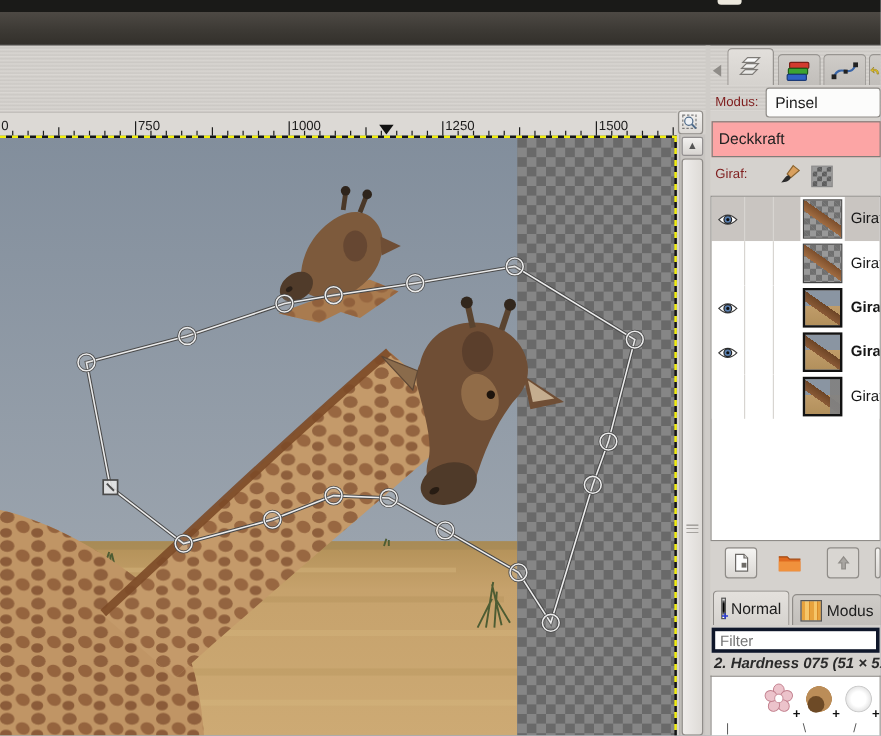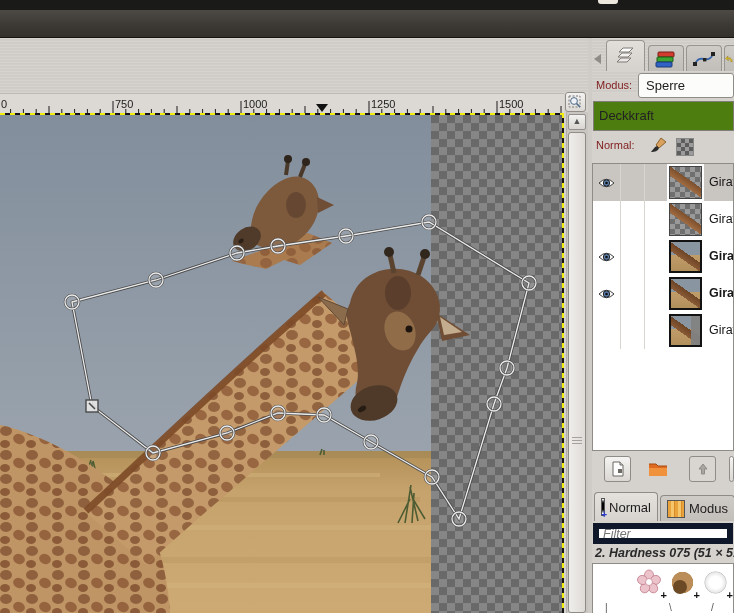--- a/index.html
+++ b/index.html
@@ -43,21 +43,21 @@
   
   #panel{left:592px;top:38px;width:142px;height:575px;}
   .dock-tab{position:absolute;box-sizing:border-box;border:1px solid #989591;border-bottom:none;
     border-radius:4px 4px 0 0;background:linear-gradient(#cfccc8,#c1beba);display:flex;align-items:center;justify-content:center;}
   .dock-tab.active{background:linear-gradient(#e2dfdb,#d5d2ce);}
   #tab-arrow-left{position:absolute;left:2px;top:16px;width:0;height:0;
     border-top:5px solid transparent;border-bottom:5px solid transparent;border-right:7px solid #8f8c88;}
   .prow-label{position:absolute;font-size:11px;color:#7f1d1d;}
   #mode-combo{position:absolute;left:46px;top:35px;width:96px;height:25px;background:#fcfcfb;
     border:1px solid #8f8c88;border-radius:3px;box-sizing:border-box;line-height:23px;padding-left:7px;font-size:13px;}
-  #opacity-slider{position:absolute;left:1px;top:63px;width:141px;height:30px;background:#4d7c0f;
+  #opacity-slider{position:absolute;left:1px;top:63px;width:141px;height:30px;background:#fca5a5;
     border:1px solid #807d79;box-sizing:border-box;line-height:28px;padding-left:5px;font-size:13px;color:#222;}
   #lock-brush-icon{position:absolute;left:57px;top:97px;width:20px;height:20px;}
   #lock-alpha-icon{position:absolute;left:84px;top:100px;width:16px;height:16px;
     background-image:linear-gradient(45deg,#5d5d5d 25%,transparent 25%,transparent 75%,#5d5d5d 75%),
       linear-gradient(45deg,#5d5d5d 25%,#9b9b9b 25%,#9b9b9b 75%,#5d5d5d 75%);
     background-size:8px 8px;background-position:0 0,4px 4px;border:1px solid #888;}
   
   #layer-list{position:absolute;left:0;top:125px;width:142px;height:288px;background:#ffffff;
     border:1px solid #8f8c88;box-sizing:border-box;overflow:hidden;}
   .layer-row{position:relative;width:100%;height:37px;background:#fff;}
@@ -90,22 +90,22 @@
     border:1px solid #8f8c88;border-radius:3px;box-sizing:border-box;display:flex;align-items:center;justify-content:center;}
   .dlg-btn.disabled{background:#d9d6d2;color:#9a9794;}
   
   .bd-tab{position:absolute;top:454px;height:29px;box-sizing:border-box;border:1px solid #8f8c88;border-bottom:none;
     border-radius:4px 4px 0 0;display:flex;align-items:center;gap:4px;padding:0 6px;font-size:13px;}
   #tab-pinsel{left:2px;width:64px;background:linear-gradient(#e4e1dd,#d6d3cf);}
   #tab-muster{left:68px;width:75px;background:linear-gradient(#cfccc8,#c2bfbb);top:457px;height:26px;}
   .bd-icon{width:18px;height:18px;border:1px solid #555;box-sizing:border-box;}
   #pinsel-icon{background:radial-gradient(circle at 45% 45%,#000 0 35%,#555 55%,#fff 80%);position:relative;}
   #muster-icon{background:repeating-linear-gradient(90deg,#e8a33d 0 3px,#f6c66a 3px 6px,#d98c28 6px 7px);}
-  #filter-input{position:absolute;left:1px;top:485px;width:140px;height:21px;border:6px solid #0f172a;
-    box-sizing:border-box;background:#fff;font-style:italic;font-size:12.5px;color:#6f6c68;padding:0 4px;
+  #filter-input{position:absolute;left:1px;top:485px;width:140px;height:21px;border:3px solid #0f172a;
+    box-sizing:border-box;background:#fff;font-size:12.5px;color:#6f6c68;padding:0 4px;
     font-family:"Liberation Sans","DejaVu Sans",sans-serif;}
   #brush-name{position:absolute;left:3px;top:508px;font-style:italic;font-weight:bold;font-size:12.5px;color:#2a2a2a;white-space:nowrap;}
   #brush-area{position:absolute;left:0;top:525px;width:142px;height:50px;background:#fff;border:1px solid #8f8c88;
     border-bottom:none;box-sizing:border-box;}
   .brush-cell{position:absolute;width:31px;height:31px;top:3px;}
   .brush-plus{position:absolute;right:-2px;bottom:-3px;font-size:11px;color:#111;font-weight:bold;}
   #brush-clip{background:radial-gradient(circle at 50% 50%,#bb8d58 0 48%,transparent 50%);}
   #brush-clip::after{content:"";position:absolute;left:6px;top:13px;width:14px;height:14px;border-radius:50%;
     background:#6d4a26;}
   #brush-soft{background:radial-gradient(circle at 50% 50%,#ffffff 0 28%,#e9e9e9 45%,#c9c9c9 49%,transparent 52%);}
@@ -341,25 +341,25 @@
       <rect x="12" y="9" width="3.4" height="3.4" fill="#222"></rect>
     </svg>
   </div>
   <div class="dock-tab" style="left:132px;top:7px;width:10px;height:26px;border-right:none;border-radius:4px 0 0 0;overflow:hidden;">
     <svg width="20" height="20" viewBox="0 0 20 20">
       <path d="M16,16 C16,8 10,6 5,8 L7,3 L1,9 L8,14 L6,10 C11,9 13,11 13,16 Z" fill="#e8c727" stroke="#8a7413"></path>
     </svg>
   </div>
 
   <span class="prow-label" style="left:4px;top:41px;">Modus:</span>
-  <div id="mode-combo">Sperre</div>
+  <div id="mode-combo">Pinsel</div>
 
   <div id="opacity-slider">Deckkraft</div>
 
-  <span class="prow-label" style="left:4px;top:101px;">Normal:</span>
+  <span class="prow-label" style="left:4px;top:101px;">Giraf:</span>
   <svg id="lock-brush-icon" viewBox="0 0 20 20">
     <path d="M12,3 L17,7 L10,13 L7,10 Z" fill="#d9a05e" stroke="#8a6430"></path>
     <path d="M8,11 C5,12 4,15 2,17 C6,17 9,16 10,13 Z" fill="#2b2b2b"></path>
   </svg>
   <div id="lock-alpha-icon"></div>
 
   <div id="layer-list">
       <div class="layer-row selected">
         <div class="cell-eye">
           <svg width="17" height="12" viewBox="0 0 17 12">

